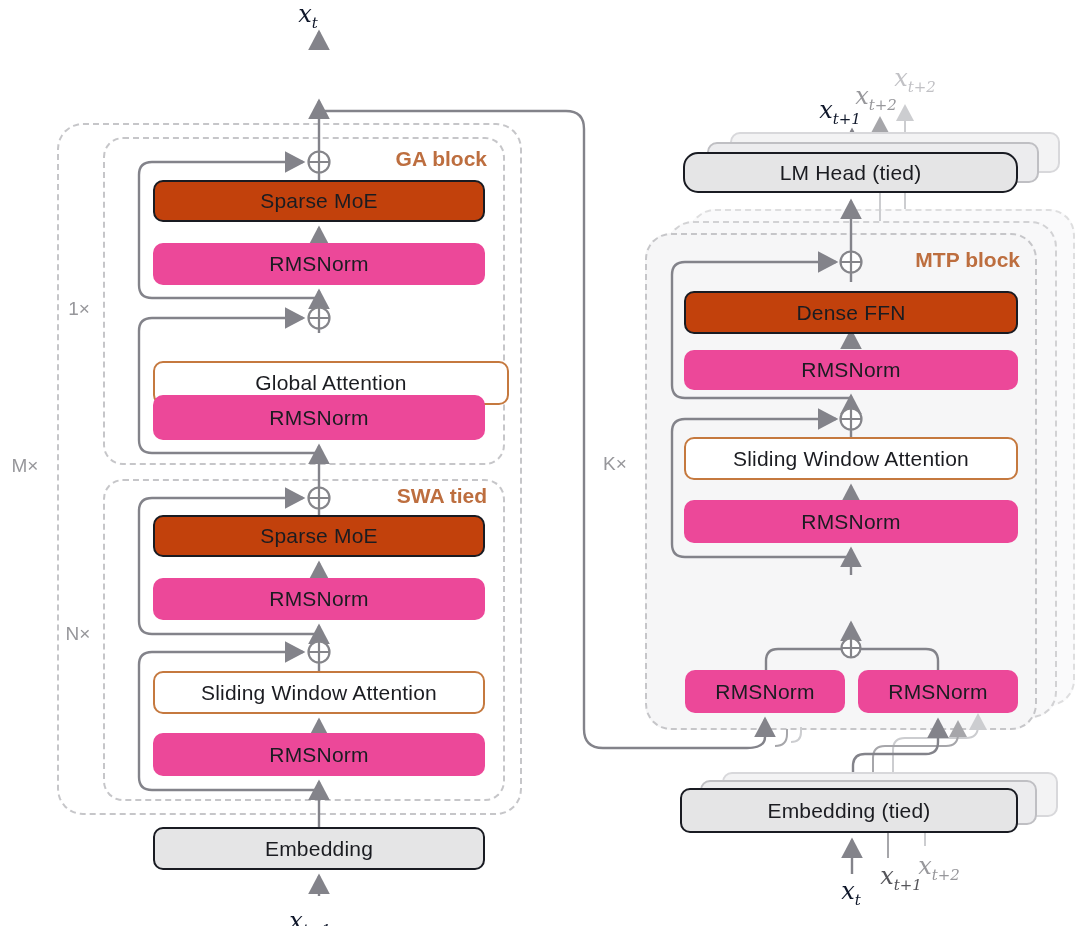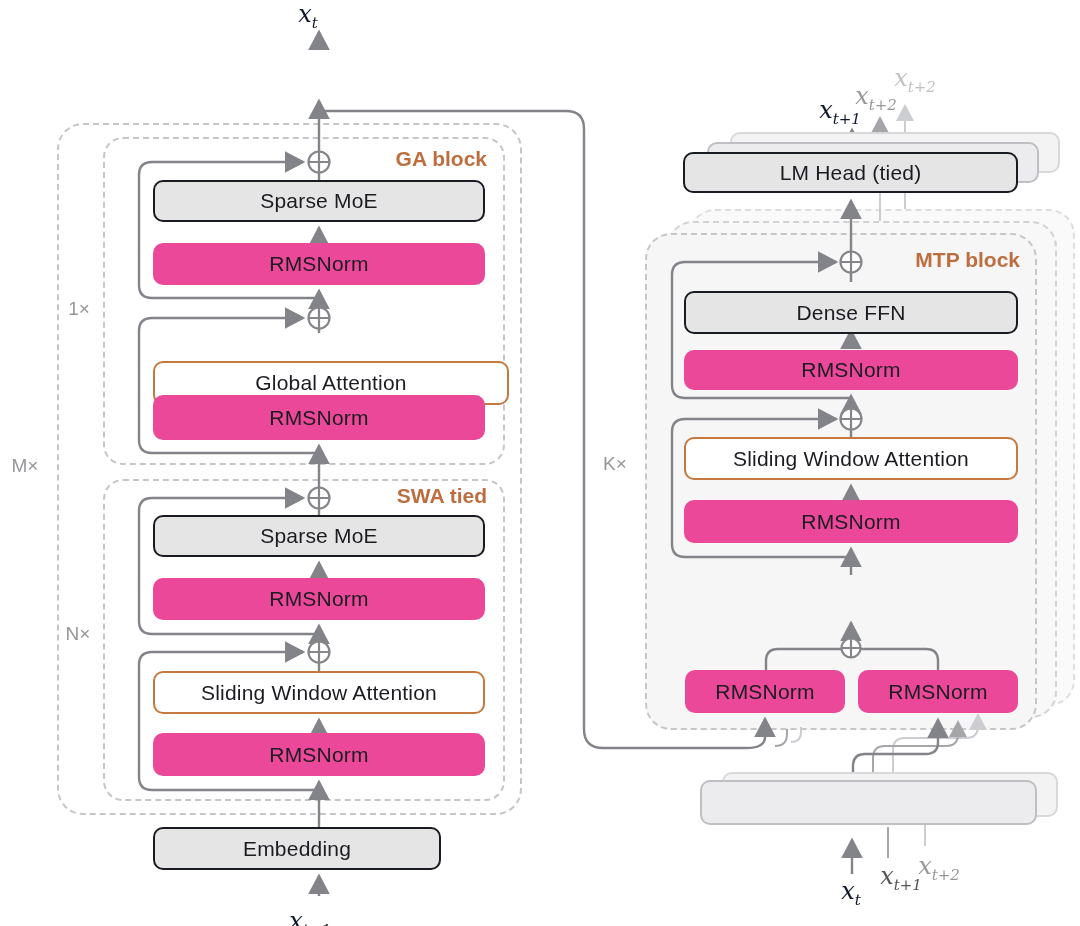--- a/index.html
+++ b/index.html
@@ -6,21 +6,21 @@
   *{box-sizing:border-box;}
   #stage{position:relative;width:1080px;height:926px;background:#ffffff;overflow:hidden;
          font-family:"Liberation Sans",sans-serif;}
   
   .dashed{position:absolute;border:2px dashed #c6c6c9;z-index:0;}
   .dashed.filled{background:#f6f6f7;}
   svg.wires{position:absolute;left:0;top:0;z-index:1;}
   .box{position:absolute;z-index:2;display:flex;align-items:center;justify-content:center;
        border-radius:10px;font-size:21px;color:#1b1c21;letter-spacing:.2px;}
   .box.dark{background:#e5e5e6;border:2.5px solid #191b22;}
-  .box.white-dark{background:#e5e5e5;border:2.5px solid #191b22;text-align:center;}
+  .box.white-dark{background:#c2410c;border:2.5px solid #191b22;text-align:center;}
   .box.orange{background:#ffffff;border:2.5px solid #c5793f;}
   .box.grey{background:#ec4899;border:none;}
   .box.linear{background:#ffffff;border:2px solid #4a4a50;}
   .box.ghost1{background:#ececee;border:2px solid #bfbfc3;color:#9a9a9e;}
   .box.ghost2{background:#f3f3f4;border:2px solid #d8d8db;color:#c2c2c5;}
   .lbl{position:absolute;z-index:3;white-space:nowrap;}
   .block-label{font-size:21px;font-weight:600;color:#bd6e3f;}
   .mult{font-size:19px;color:#97979b;transform:translateX(-50%);}
   .math{font-family:"DejaVu Serif",serif;font-style:italic;font-size:24px;color:#0f172a;
         transform:translateX(-50%);line-height:1;}
@@ -143,35 +143,36 @@
   </svg>
 
   <div class="box white-dark" style="left:153px;top:180px;width:332px;height:42px;">Sparse MoE</div>
   <div class="box grey" style="left:153px;top:243px;width:332px;height:42px;">RMSNorm</div>
   <div class="box orange" style="left:153px;top:333px;width:356px;height:44px;margin-top:28px;">Global Attention</div>
   <div class="box grey" style="left:153px;top:395px;width:332px;height:45px;">RMSNorm</div>
   <div class="box white-dark" style="left:153px;top:515px;width:332px;height:42px;">Sparse MoE</div>
   <div class="box grey" style="left:153px;top:578px;width:332px;height:42px;">RMSNorm</div>
   <div class="box orange" style="left:153px;top:671px;width:332px;height:43px;">Sliding Window Attention</div>
   <div class="box grey" style="left:153px;top:733px;width:332px;height:43px;">RMSNorm</div>
-  <div class="box dark" style="left:153px;top:827px;width:288px;height:43px;">Embedding</div>
+  <div class="box dark" style="left:153px;top:827px;width:332px;height:43px;">Embedding</div>
 
   <div class="box ghost2" style="left:730px;top:132px;width:330px;height:41px;"></div>
   <div class="box ghost1" style="left:707px;top:142px;width:332px;height:41px;"></div>
-  <div class="box dark" style="left:683px;top:152px;width:335px;height:41px;">LM Head (tied)</div>
+  <div class="box dark" style="left:683px;top:152px;width:335px;height:41px;border-radius:15px;">LM Head (tied)</div>
 
   <div class="box white-dark" style="left:684px;top:282px;width:334px;height:43px;margin-top:9px;">Dense FFN</div>
   <div class="box grey" style="left:684px;top:350px;width:334px;height:40px;">RMSNorm</div>
   <div class="box orange" style="left:684px;top:437px;width:334px;height:43px;">Sliding Window Attention</div>
   <div class="box grey" style="left:684px;top:500px;width:334px;height:43px;">RMSNorm</div>
   <div class="box grey" style="left:685px;top:670px;width:160px;height:43px;">RMSNorm</div>
   <div class="box grey" style="left:858px;top:670px;width:160px;height:43px;">RMSNorm</div>
 
   <div class="box ghost2" style="left:722px;top:772px;width:336px;height:45px;"></div>
   <div class="box ghost1" style="left:700px;top:780px;width:337px;height:45px;"></div>
+  <div class="box dark" style="left:680px;top:788px;width:338px;height:45px;">Embedding (tied)</div>
 
   <div class="lbl block-label" style="right:593px;top:147px;">GA block</div>
   <div class="lbl block-label" style="right:593px;top:484px;">SWA tied</div>
   <div class="lbl block-label" style="right:60px;top:248px;">MTP block</div>
 
   <div class="lbl mult" style="left:79px;top:298px;">1×</div>
   <div class="lbl mult" style="left:25px;top:455px;">M×</div>
   <div class="lbl mult" style="left:78px;top:623px;">N×</div>
   <div class="lbl mult" style="left:615px;top:453px;">K×</div>
 

